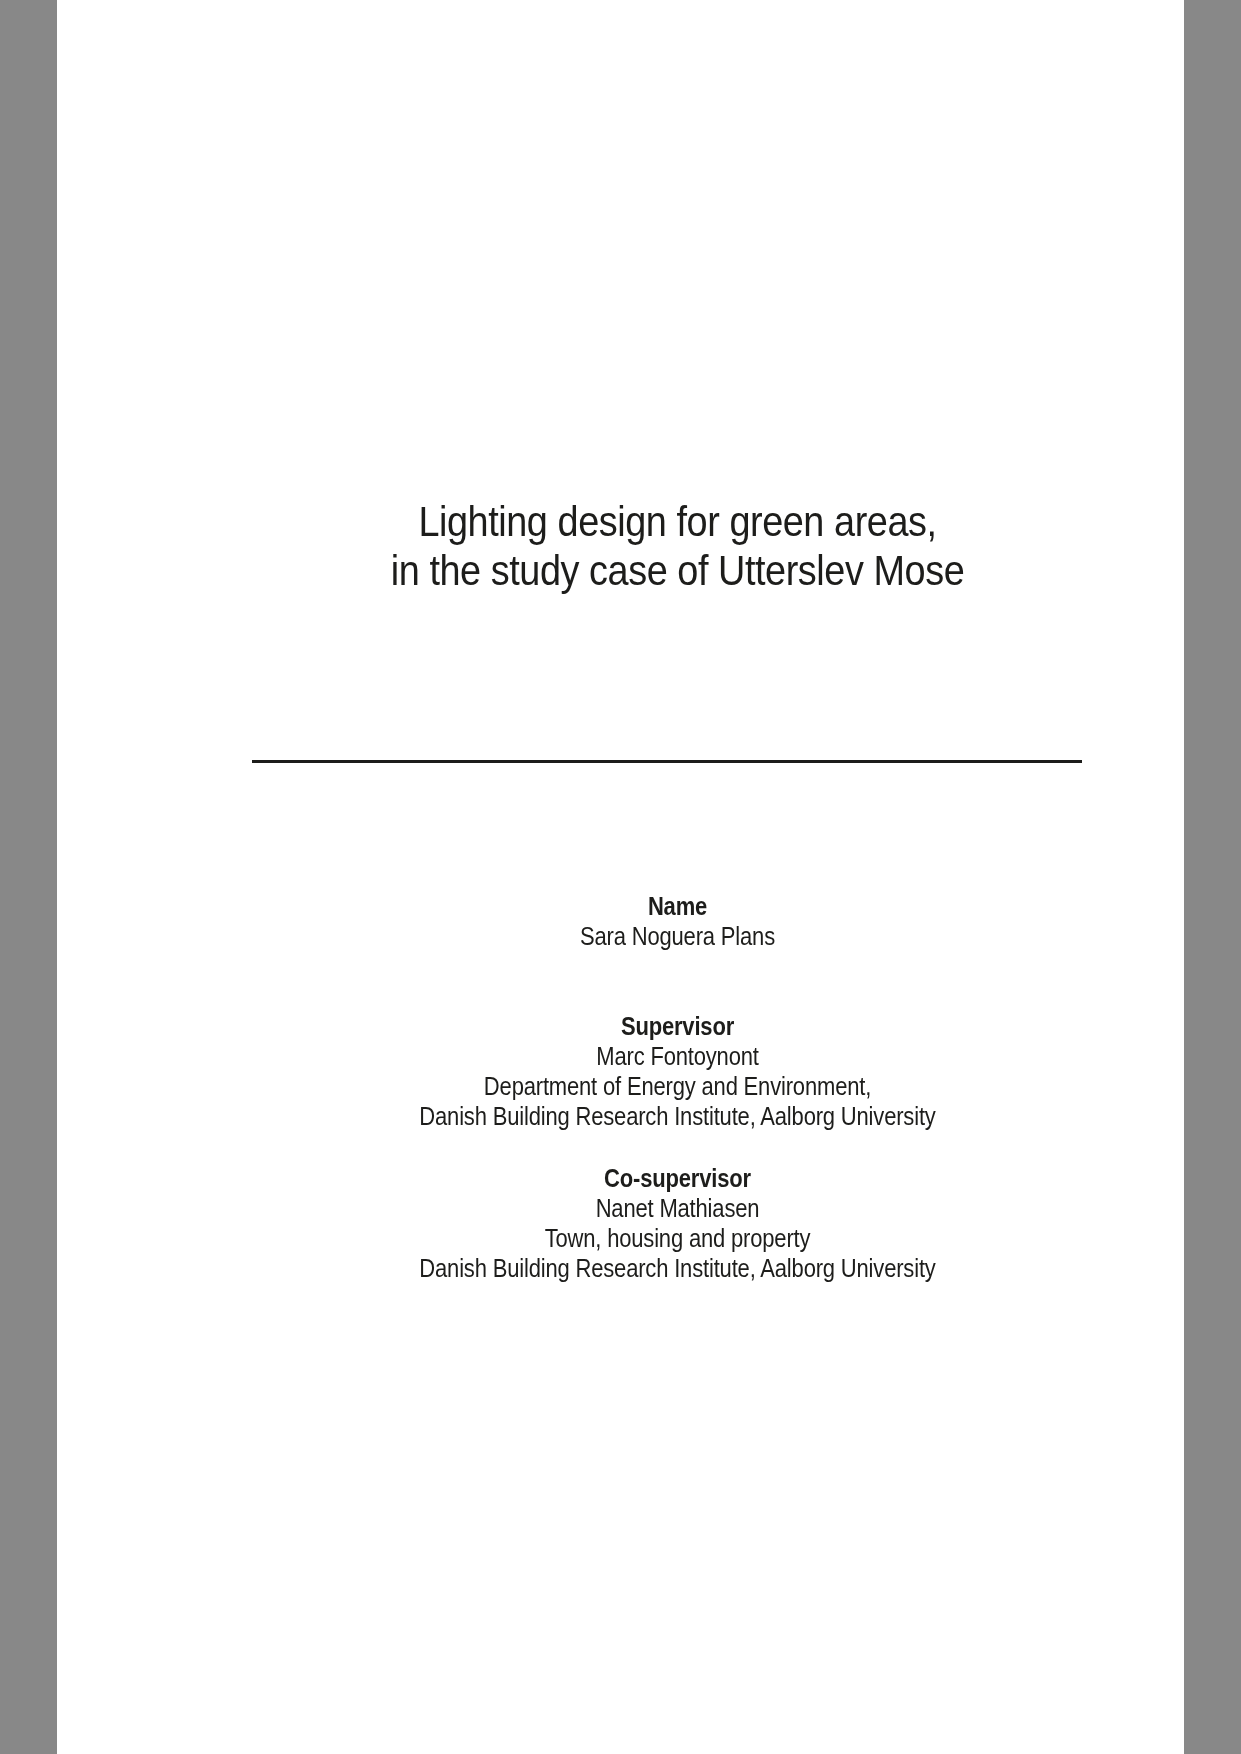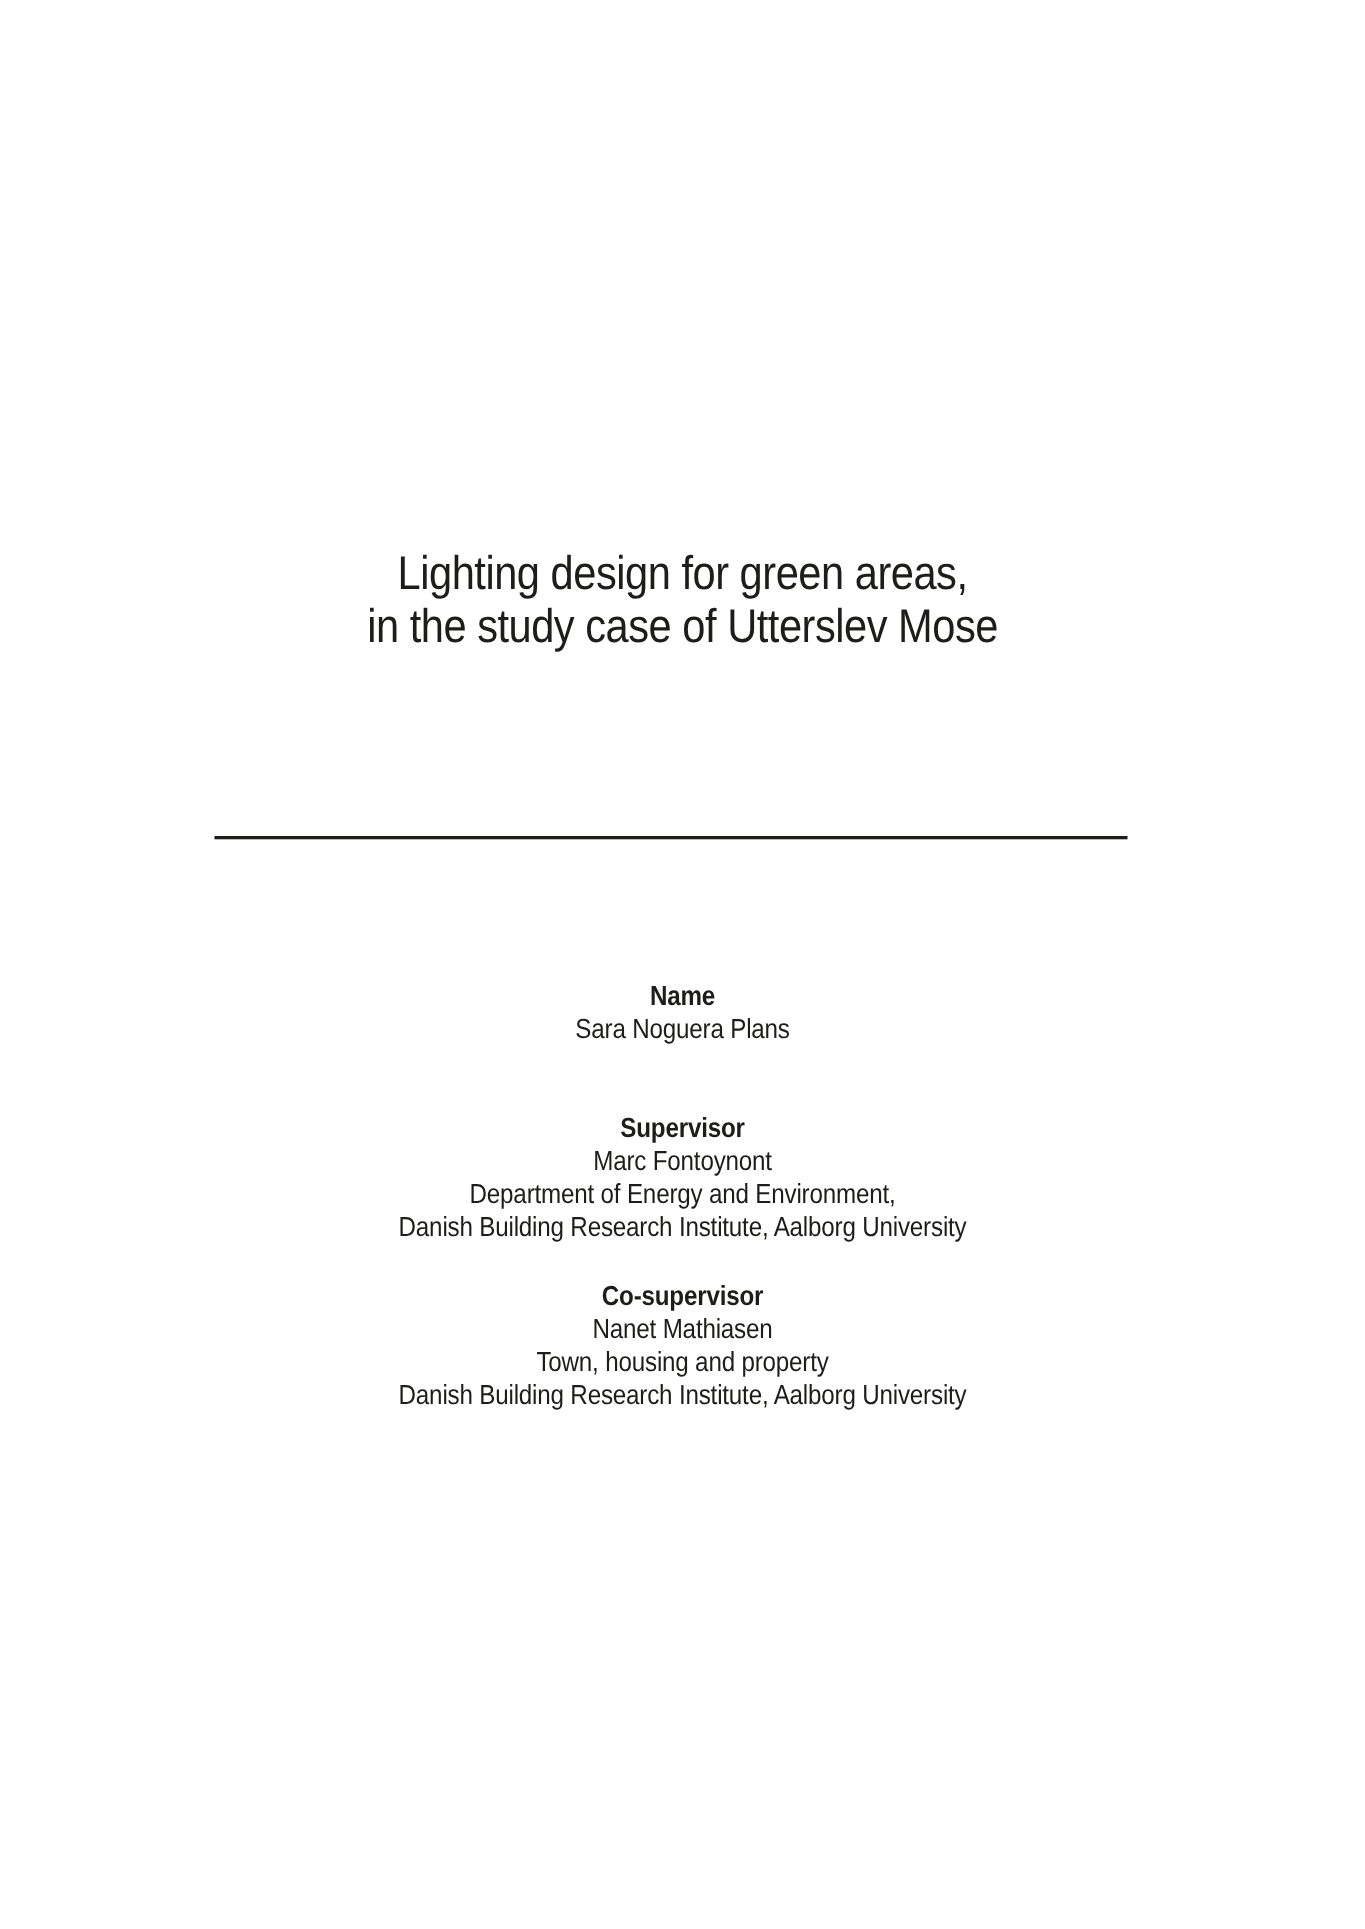--- a/index.html
+++ b/index.html
@@ -4,21 +4,21 @@
 <style>
   :root {
     --text: #1d1d1b;
     --rule: #1d1d1b;
     --background: #ffffff;
   }
   * { margin: 0; padding: 0; box-sizing: border-box; }
   html, body { background: #888; }
   .page {
     position: relative;
-    width: 1241px;
+    width: 1127px;
     height: 1754px;
     background: var(--background, #ffffff);
     overflow: hidden;
     font-family: "Liberation Sans", "DejaVu Sans", sans-serif;
     color: var(--text, #1d1d1b);
     margin: 0 auto;
   }
   .title-block {
     position: absolute;
     top: 497px;

